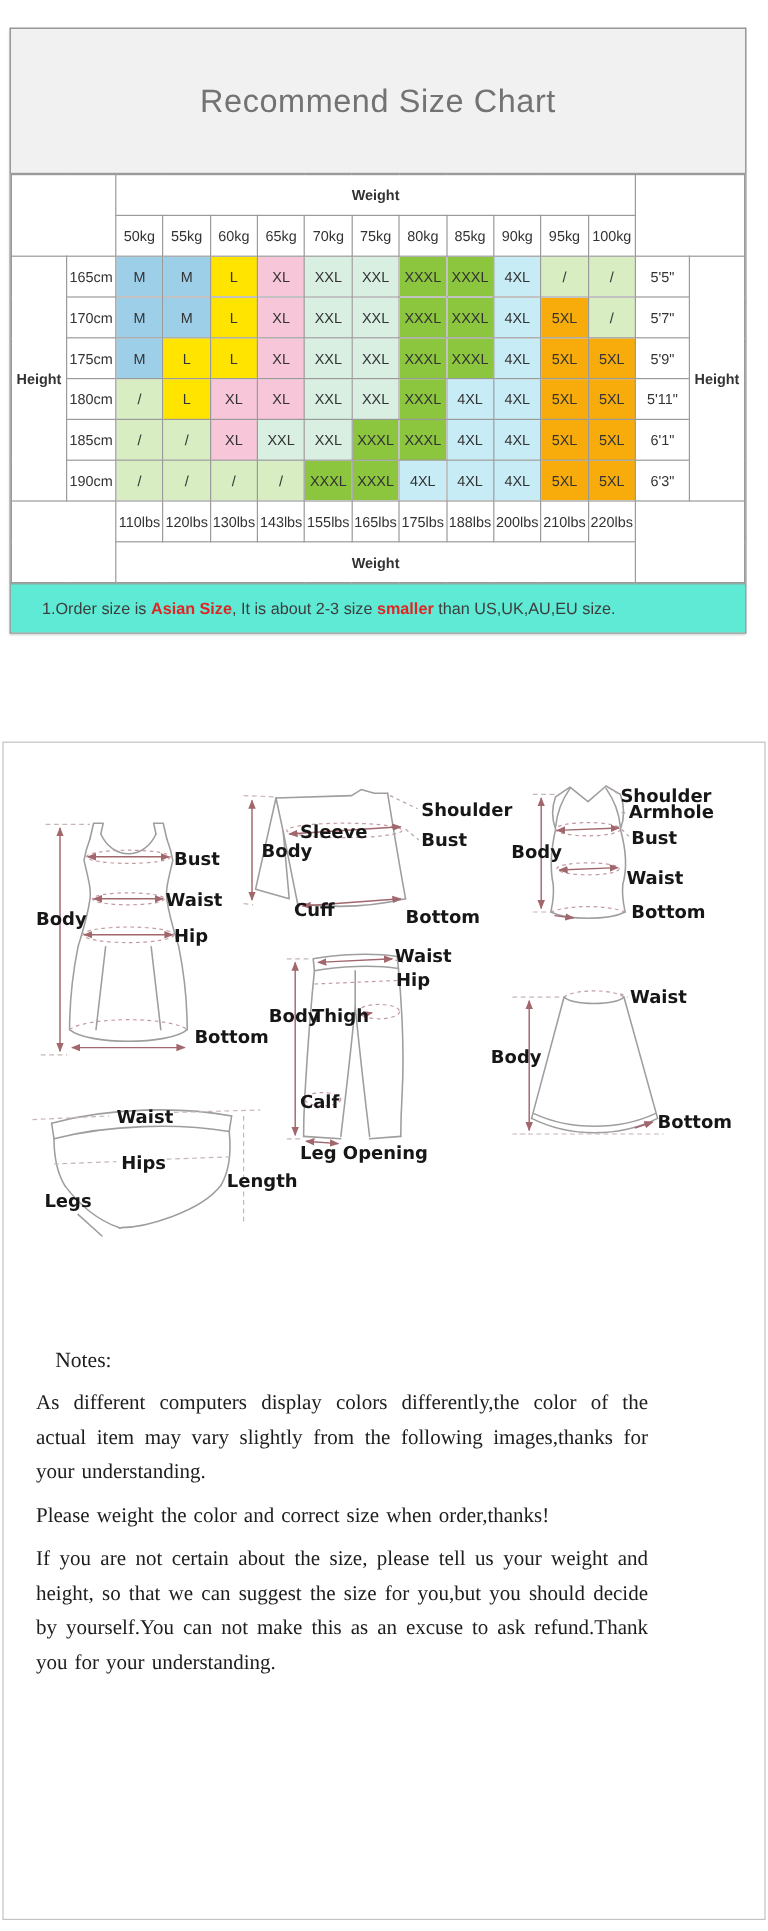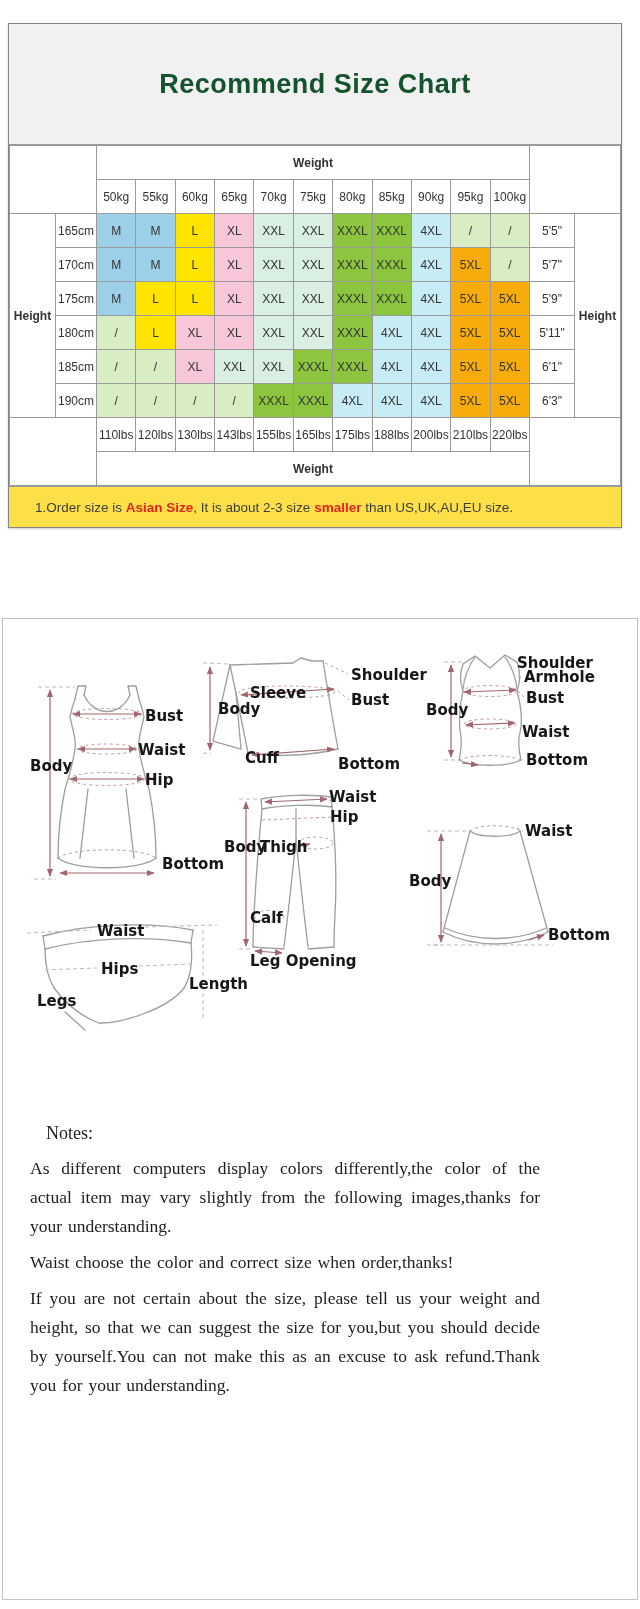--- a/index.html
+++ b/index.html
@@ -8,34 +8,34 @@
     font-family:"Liberation Sans", sans-serif;
   }
   
   .box1 {
     position:absolute; left:8px; top:23px; width:612px;
     border:1px solid #848484; background:#f1f1f1;
     box-shadow:0 1px 2px rgba(0,0,0,.2);
   }
   .title-bar {
     height:120px; display:flex; align-items:center; justify-content:center;
-    font-size:27px; font-weight:bold; color:#14532d; letter-spacing:.5px;
+    font-size:27px; font-weight:normal; color:#737373; letter-spacing:.5px;
     border-bottom:1px solid #9a9a9a;
   }
   table.size-table { border-collapse:collapse; width:100%; table-layout:fixed; background:#fff; }
   table.size-table td {
     border:1px solid #9a9a9a; text-align:center; vertical-align:middle;
     font-size:12px; color:#333; height:33px; padding:0; overflow:hidden;
     background:#fff;
   }
   td.hdr { font-weight:bold; font-size:13px; color:#222; }
   td.ft  { font-size:11px; }
   .note-row {
     border-top:1px solid #9a9a9a; height:40px; display:flex; align-items:center;
-    padding-left:26px; font-size:13.5px; color:#3d3d3d; background:#fde047;
+    padding-left:26px; font-size:13.5px; color:#3d3d3d; background:#5eead4;
     white-space:pre-wrap;
   }
   .red { font-weight:bold; }
 
   
   .box2 {
     position:absolute; left:2px; top:618px; width:634px; height:980px;
     border:1px solid #c2c2c2; background:#fff; overflow:hidden;
   }
   .diagrams { position:relative; height:420px; }
@@ -380,16 +380,16 @@
         <text x="80" y="78">Hips</text>
         <text x="16" y="110">Legs</text>
         <text x="168" y="93">Length</text>
       </svg>
     </div>
   </div>
 
   <div class="notes-section">
     <div class="notes-heading">Notes:</div>
     <p>As different computers display colors differently,the color of the actual item may vary slightly from the following images,thanks for your understanding.</p>
-    <p>Waist choose the color and correct size when order,thanks!</p>
+    <p>Please weight the color and correct size when order,thanks!</p>
     <p>If you are not certain about the size, please tell us your weight and height, so that we can suggest the size for you,but you should decide by yourself.You can not make this as an excuse to ask refund.Thank you for your understanding.</p>
   </div>
 </div>
 
 </body></html>

